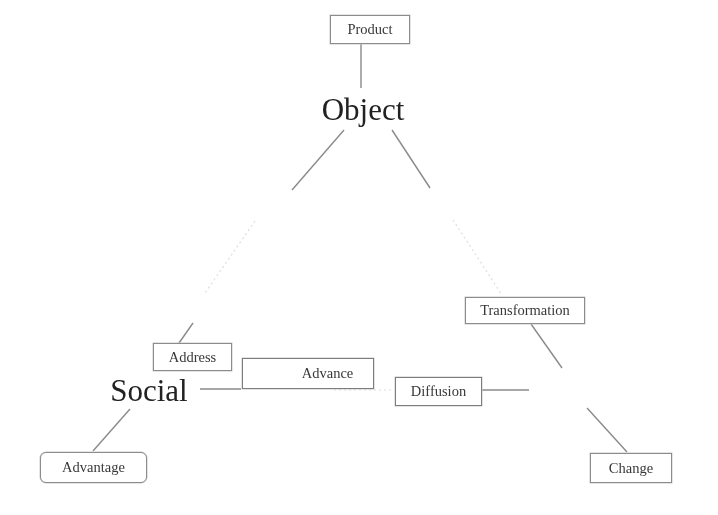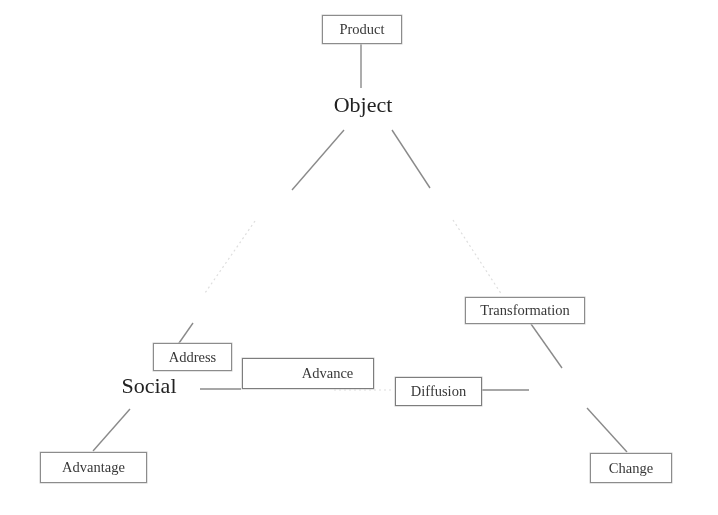--- a/index.html
+++ b/index.html
@@ -40,32 +40,32 @@
     color: #383838;
     font-size: 14.5px;
     line-height: 1;
     box-shadow: 0 0 0 0.5px #c9c9c9;
   }
   .bigtext {
     position: absolute;
     width: 120px;
     text-align: center;
     color: #222222;
-    font-size: 22px;
+    font-size: 31px;
     line-height: 1;
   }
   
-  #node-product        { left: 322px; top:  15px; width:  78px; height: 27px; }
+  #node-product        { left: 330px; top:  15px; width:  78px; height: 27px; }
   #node-service        { left: 252px; top: 191px; width:  74px; height: 27px; }
   #node-method         { left: 391px; top: 190px; width:  84px; height: 27px; }
   #node-address        { left: 153px; top: 295px; width:  77px; height: 26px; margin-top: 48px; }
   #node-transformation { left: 465px; top: 297px; width: 118px; height: 25px; }
   #node-advance        { left: 242px; top: 358px; width:  91px; height: 29px; border-color:#7d7d7d;padding-left:39px; }
   #node-diffusion      { left: 395px; top: 377px; width:  85px; height: 27px; border-color:#7d7d7d; }
-  #node-advantage      { left:  40px; top: 452px; width: 105px; height: 29px; }
+  #node-advantage      { left:  40px; top: 452px; width: 105px; height: 29px; border-radius: 6px; }
   #node-change         { left: 590px; top: 453px; width:  80px; height: 28px; }
   
   #node-object         { left: 303px; top:  94px; }
   #node-social         { left:  89px; top: 375px; }
   #node-time           { left: 511px; top: 374px; }
 </style>
 </head>
 <body>
 
 <div id="canvas">

